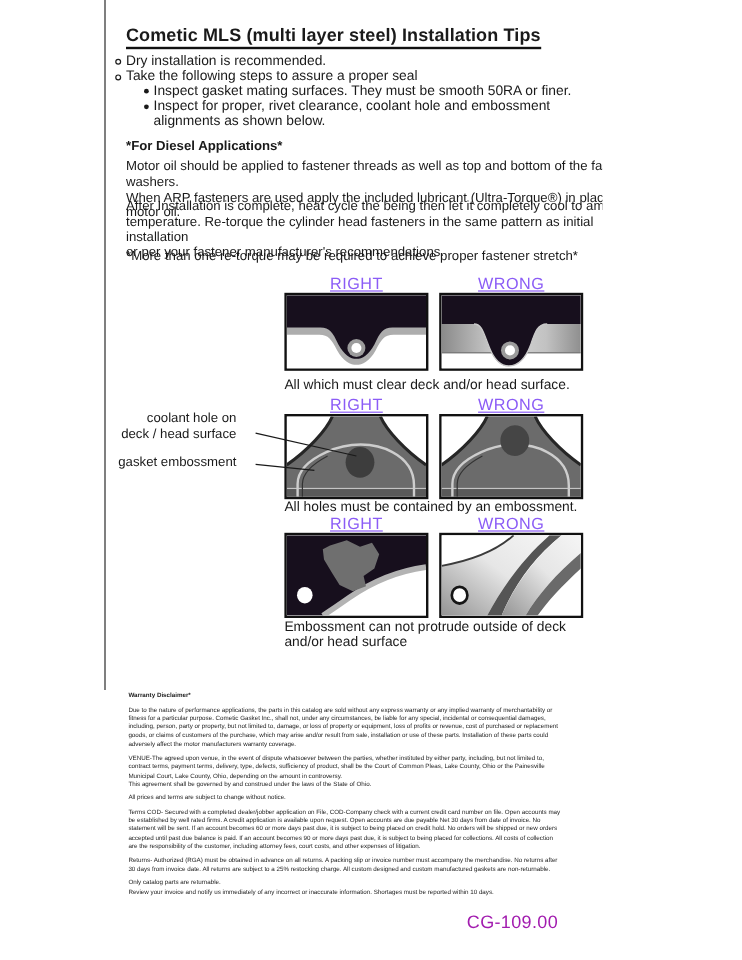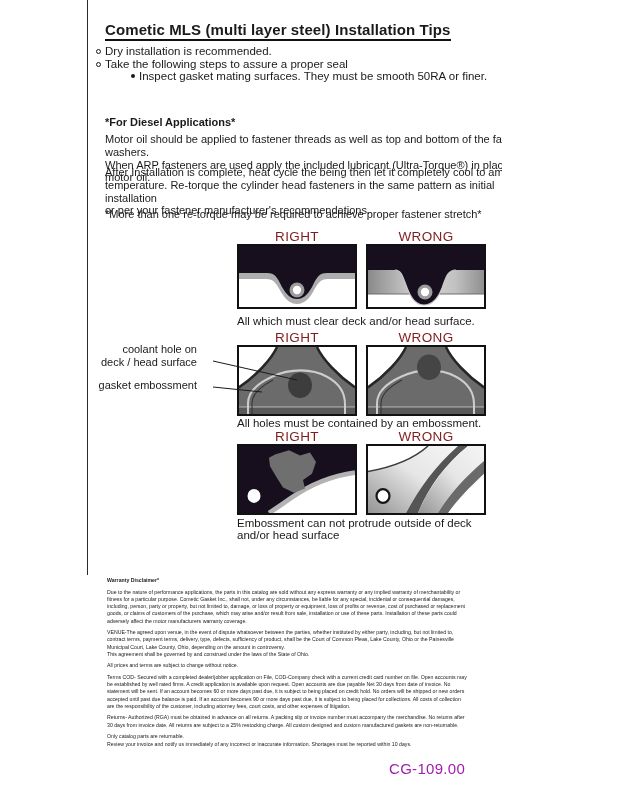--- a/index.html
+++ b/index.html
@@ -7,28 +7,28 @@
     position:relative;width:502px;height:800px;background:#ffffff;overflow:hidden;
     font-family:"Liberation Sans","DejaVu Sans",sans-serif;color:#1a1a1a;
   }
   .vrule{position:absolute;left:87px;top:0;width:1px;height:575px;background:#2b2b2b;}
   .title{
     position:absolute;left:105px;top:21px;font-size:15px;font-weight:bold;
     border-bottom:2px solid #111;padding-bottom:1px;letter-spacing:.1px;white-space:nowrap;
   }
   .bullets{position:absolute;left:96px;top:45px;font-size:11.5px;line-height:12.6px;}
   .b-row{display:flex;align-items:flex-start;}
-  .b-row.sub{margin-left:35px;}
+  .b-row.sub{margin-left:24px;}
   .o-marker{flex:0 0 auto;width:3px;height:3px;border:1px solid #1a1a1a;border-radius:50%;margin:4px 4px 0 0;}
   .dot-marker{flex:0 0 auto;width:4px;height:4px;background:#1a1a1a;border-radius:50%;margin:4px 4px 0 0;}
   .sec-head{position:absolute;left:105px;font-size:11px;font-weight:bold;}
   .para{position:absolute;left:105px;width:430px;font-size:11px;line-height:12.8px;white-space:pre-line;}
   .pair{position:absolute;left:237px;width:249px;}
   .labels{display:flex;gap:9px;}
-  .fig-label{width:120px;text-align:center;font-size:13.5px;letter-spacing:.4px;color:#7f1d1d;line-height:13px;}
+  .fig-label{width:120px;text-align:center;font-size:13.5px;letter-spacing:.4px;color:#8b5cf6;line-height:13px;text-decoration:underline;}
   .frames{display:flex;gap:9px;margin-top:1px;}
   .frame{width:120px;border:2px solid #111;box-sizing:border-box;background:#fff;}
   .frame.h1{height:65px;}
   .frame.h2{height:71px;}
   .frame svg{display:block;width:100%;height:100%;}
   .caption{position:absolute;left:237px;font-size:11.5px;line-height:12.3px;white-space:pre-line;}
   .callout{position:absolute;left:77px;width:120px;text-align:right;font-size:11px;line-height:12.5px;white-space:pre-line;}
   .leader{position:absolute;left:205px;top:355px;}
   .legal{position:absolute;left:107px;top:577px;width:414px;font-size:5.2px;line-height:7.25px;color:#222;}
   .legal .lg-head{font-weight:bold;}
@@ -49,20 +49,24 @@
       <span class="o-marker"></span>
       <span>Dry installation is recommended.</span>
     </div>
     <div class="b-row">
       <span class="o-marker"></span>
       <span>Take the following steps to assure a proper seal</span>
     </div>
     <div class="b-row sub">
       <span class="dot-marker"></span>
       <span>Inspect gasket mating surfaces.  They must be smooth 50RA or finer.</span>
+    </div>
+    <div class="b-row sub">
+      <span class="dot-marker"></span>
+      <span>Inspect for proper, rivet clearance, coolant hole and embossment alignments as shown below.</span>
     </div>
   </div>
 
   <div class="sec-head" style="top:116px">*For Diesel Applications*</div>
   <div class="para" style="top:133px">Motor oil should be applied to fastener threads as well as top and bottom of the fastener washers.
 When ARP fasteners are used apply the included lubricant (Ultra-Torque®) in place of motor oil.</div>
   <div class="para" style="top:166px">After Installation is complete, heat cycle the being then let it completely cool to ambient
 temperature. Re-torque the cylinder head fasteners in the same pattern as initial installation
 or per your fastener manufacturer's recommendations.</div>
   <div class="para" style="top:208px">*More than one re-torque may be required to achieve proper fastener stretch*</div>

